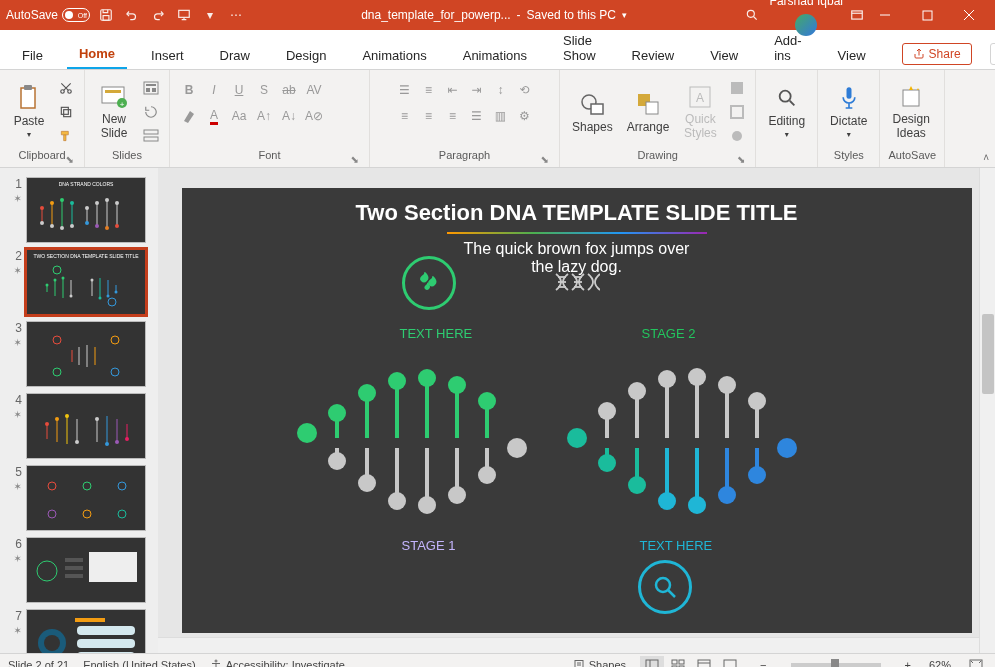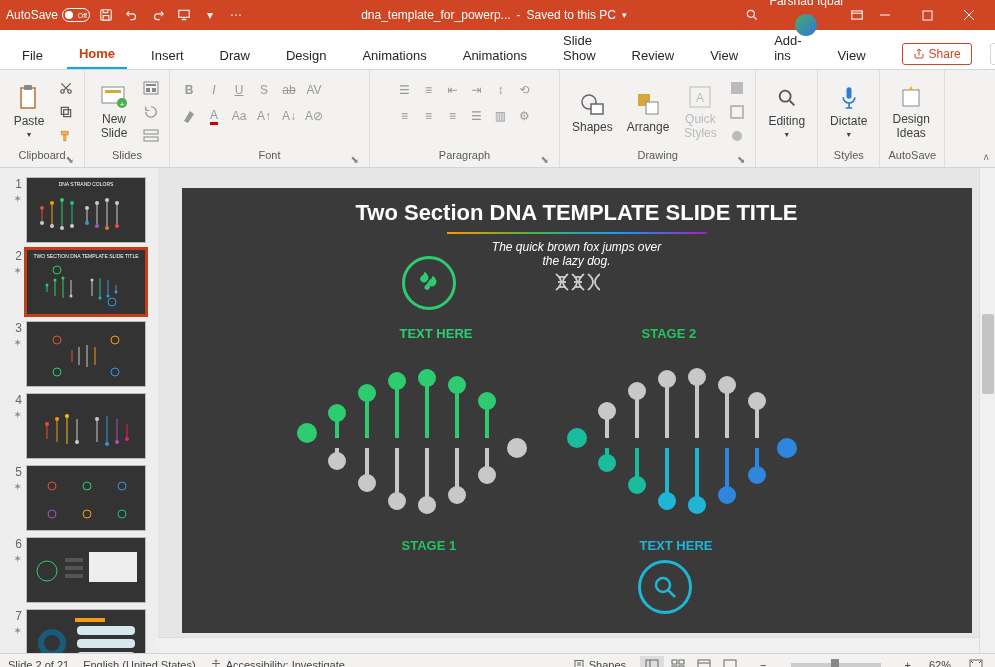--- a/index.html
+++ b/index.html
@@ -50,23 +50,23 @@
 .thumb .mini-title { color:#fff; font-size:5px; text-align:center; margin-top:3px; white-space:nowrap; }
 
 .canvas-area { flex:1; background:#e6e6e6; position:relative; display:flex; align-items:center; justify-content:center; overflow:hidden; }
 .canvas-scroll-v { position:absolute; right:0; top:0; width:16px; height:100%; background:#f0f0f0; border-left:1px solid #ddd; }
 .canvas-scroll-v .vthumb { position:absolute; left:2px; width:12px; top:30%; height:80px; background:#c4c4c4; border-radius:2px; }
 .canvas-scroll-h { position:absolute; bottom:0; left:0; right:16px; height:16px; background:#f0f0f0; border-top:1px solid #ddd; }
 
 .slide { width:790px; height:445px; background:#3a3a3a; position:relative; color:#fff; }
 .slide-title { text-align:center; font-size:22px; font-weight:600; padding-top:12px; }
 .slide-underline { width:260px; height:2px; margin:6px auto; background:linear-gradient(90deg,#ff9800,#4caf50,#2196f3,#9c27b0); }
-.slide-sub { text-align:center; font-size:12px; margin-top:4px;font-style:italic; }
+.slide-sub { text-align:center; font-size:16px; margin-top:4px; }
 .circ-icon { width:54px; height:54px; border:3px solid; border-radius:50%; display:flex; align-items:center; justify-content:center; position:absolute; }
-.label-txt { position:absolute; font-size:13px; font-weight:700; }
+.label-txt { position:absolute; font-size:13px; font-weight:400; }
 .dna-helix { position:absolute; left:50%; top:84px; transform:translateX(-50%); }
 
 .statusbar { height:22px; background:#f3f2f1; border-top:1px solid #d4d4d4; display:flex; align-items:center; font-size:11px; color:#444; padding:0 8px; gap:14px; }
 .statusbar .spacer { flex:1; }
 .statusbar .view-btns { display:flex; gap:2px; }
 .statusbar .vb { width:24px; height:18px; display:flex; align-items:center; justify-content:center; border:1px solid transparent; }
 .statusbar .vb.active { background:#ddd; }
 .zoom-slider { width:90px; height:4px; background:#ccc; position:relative; margin:0 6px; }
 .zoom-slider .zthumb { position:absolute; width:8px; height:12px; background:#888; top:-4px; left:45%; }
 
@@ -602,21 +602,21 @@
 
       <div class="circ-icon" style="top:68px;left:220px;border-color:#2ecc71">
         <svg width="26" height="26" viewBox="0 0 26 26" fill="#2ecc71">
             <path d="M8 4 Q8 0 11 4 Q14 8 11 11 Q8 14 5 11 Q2 8 8 4z"></path>
             <path d="M16 8 Q16 4 19 8 Q22 12 19 15 Q16 18 13 15 Q10 12 16 8z"></path>
             <path d="M11 14 Q11 11 13 14 Q15 17 13 19 Q11 21 9 19 Q7 17 11 14z"></path>
           </svg>
       </div>
       <div class="label-txt" style="top:138px;left:218px;color:#2ecc71">TEXT HERE</div>
       <div class="label-txt" style="top:138px;left:460px;color:#22c55e">STAGE 2</div>
-      <div class="label-txt" style="top:350px;left:220px;color:#22c55e">STAGE 1</div>
+      <div class="label-txt" style="top:350px;left:220px;color:#c4b5fd">STAGE 1</div>
       <div class="label-txt" style="top:350px;left:458px;color:#1fb6d6">TEXT HERE</div>
       <div class="circ-icon" style="top:372px;left:456px;border-color:#1fb6d6">
         <svg width="26" height="26" viewBox="0 0 26 26" fill="none" stroke="#1fb6d6" stroke-width="2.5">
             <circle cx="11" cy="11" r="7"></circle>
             <line x1="16" y1="16" x2="23" y2="23"></line>
           </svg>
       </div>
 
       <svg width="620" height="200" style="position:absolute;top:155px;left:85px">
         <g>

